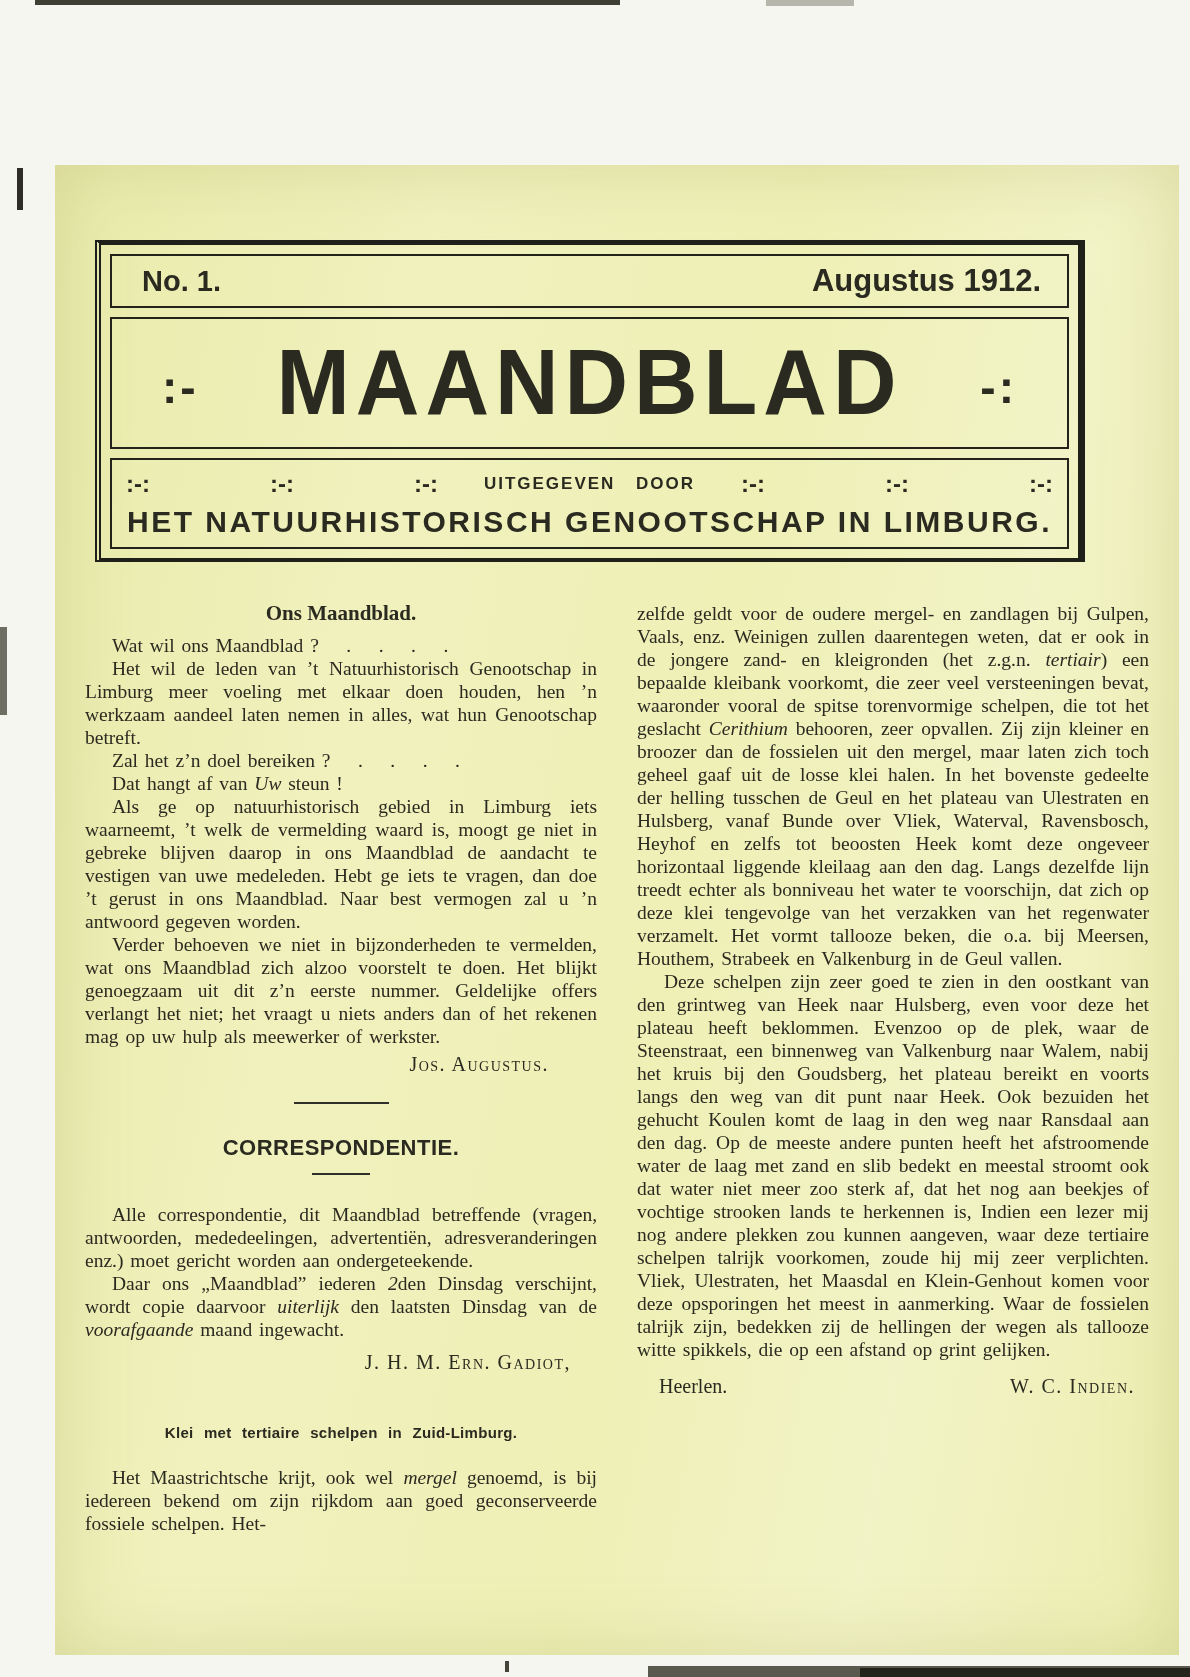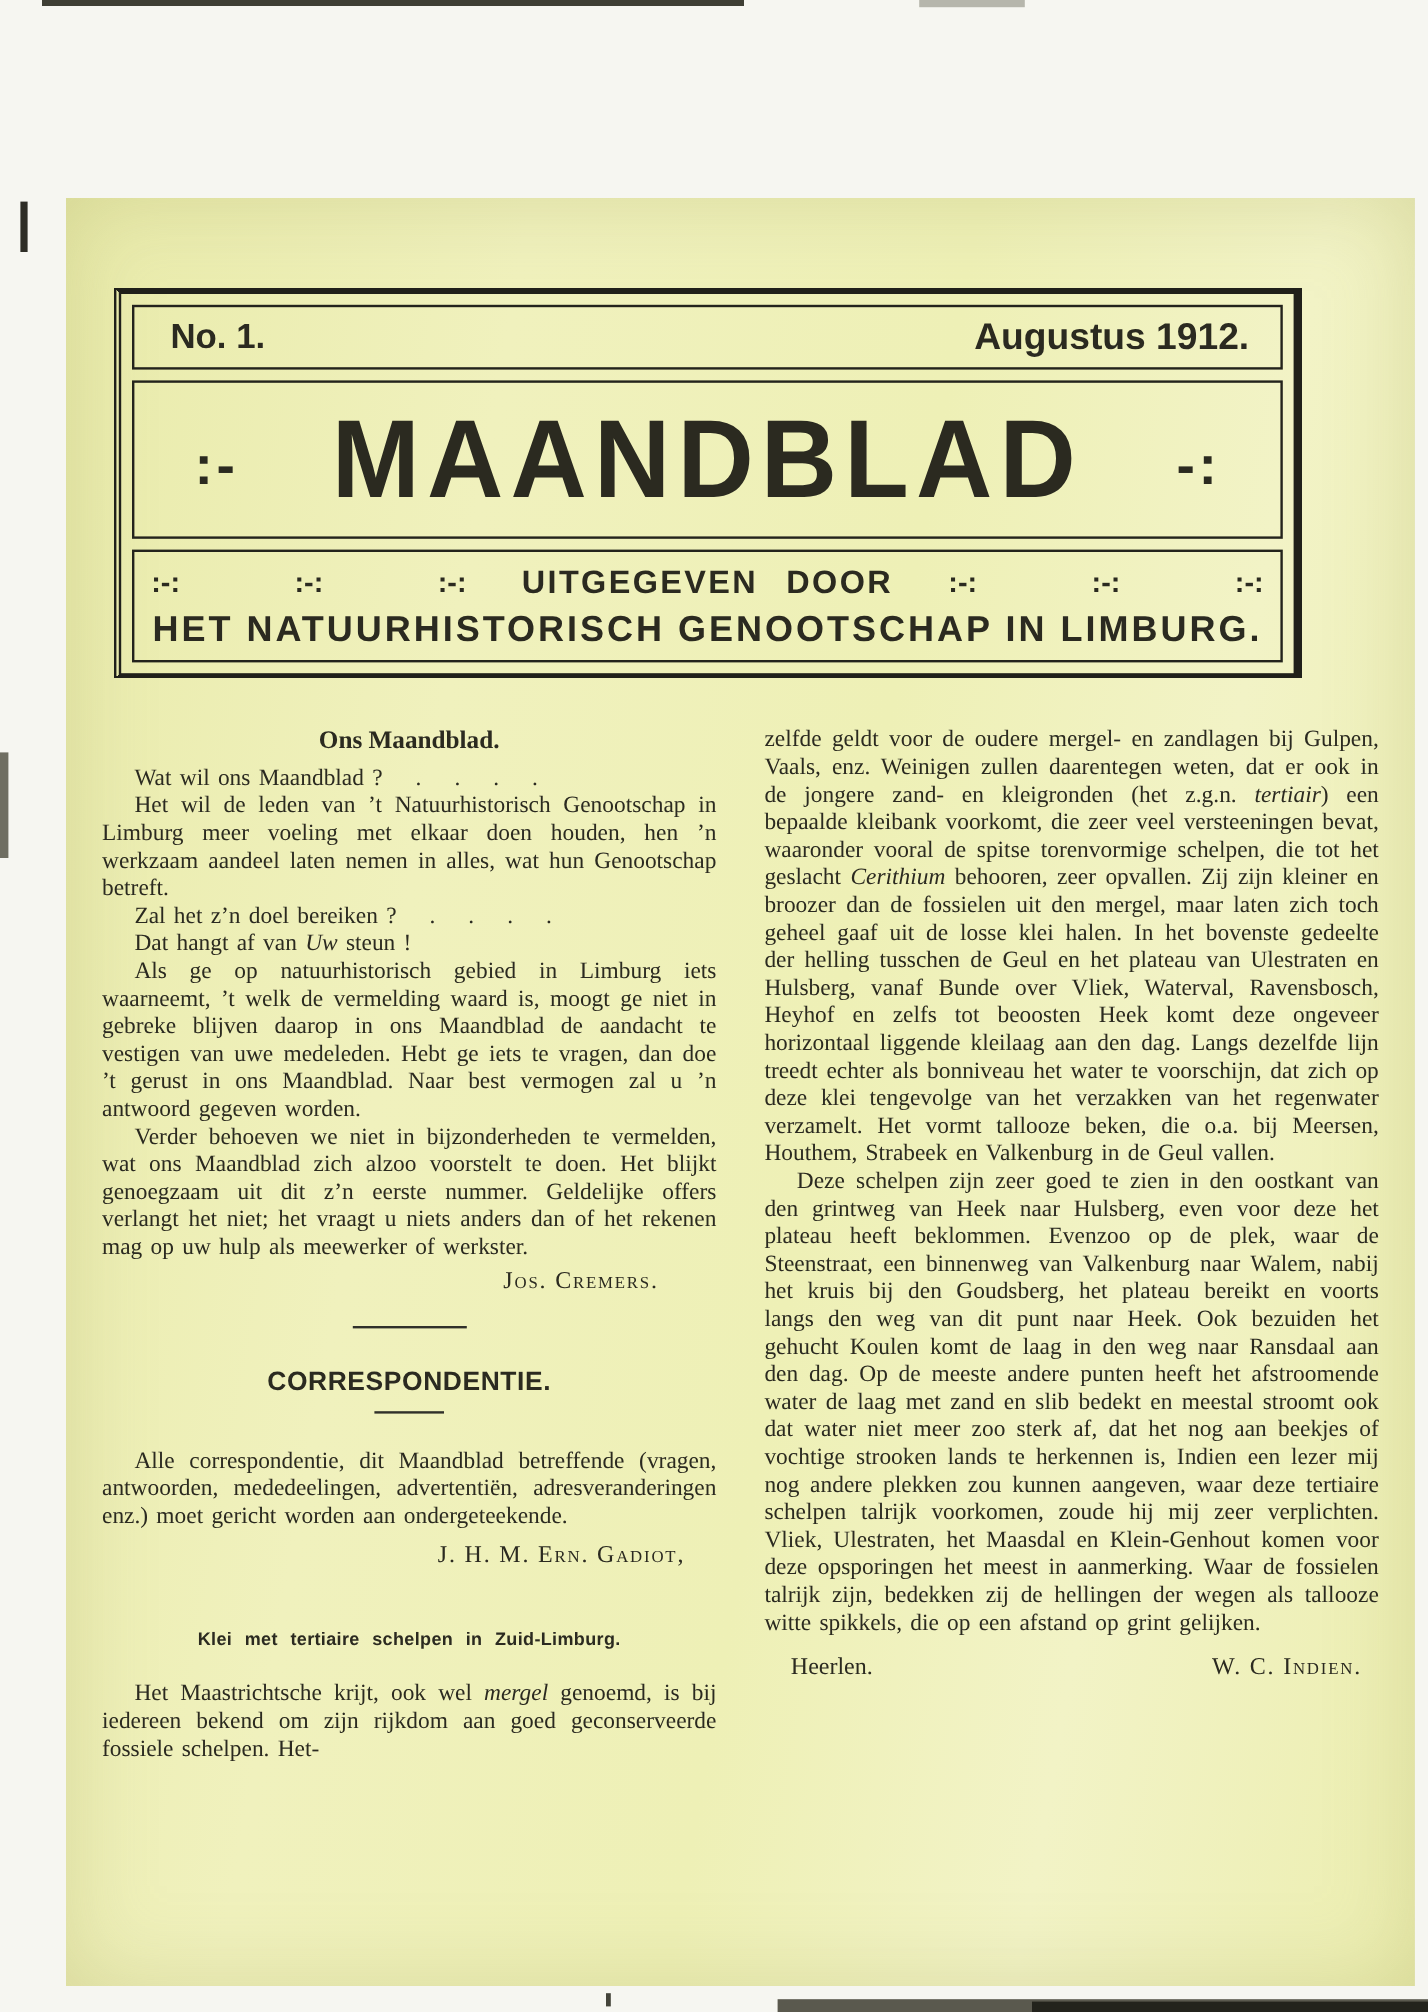--- a/index.html
+++ b/index.html
@@ -55,21 +55,21 @@
     font-family:"Liberation Sans",sans-serif;font-weight:bold;
   }
   .pub-box{
     margin-top:9px;padding:10px 14px 8px;
     font-family:"Liberation Sans",sans-serif;font-weight:bold;
   }
   .pub-row{display:flex;align-items:center;font-size:24px;}
   .decgrp{flex:1 1 0;display:flex;justify-content:space-between;}
   .decgrp.left{padding-right:46px;}
   .decgrp.right{padding-left:46px;}
-  .publabel{font-size:27px;letter-spacing:2px;word-spacing:14px;white-space:nowrap;}
+  .publabel{font-size:17px;letter-spacing:2px;word-spacing:14px;white-space:nowrap;}
   .pub-org{text-align:center;font-size:30px;letter-spacing:2.5px;margin-top:7px;white-space:nowrap;}
 
   
   .body-cols{
     display:flex;gap:40px;margin:40px 30px 0 30px;
     font-size:19.5px;line-height:23px;text-align:justify;justify-content:center;
   }
   .col{flex:1 1 0;min-width:0;}
   .para{margin:0;text-indent:27px;word-spacing:2px;}
   .para.noind{text-indent:0;}
@@ -145,27 +145,28 @@
   <div class="body-cols">
 
     <div class="col">
       <h2 class="sec-heading">Ons Maandblad.</h2>
       <p class="para"><span>Wat wil ons Maandblad ?&nbsp;&nbsp;&nbsp;&nbsp;.&nbsp;&nbsp;&nbsp;&nbsp;.&nbsp;&nbsp;&nbsp;&nbsp;.&nbsp;&nbsp;&nbsp;&nbsp;.</span></p>
       <p class="para"><span>Het wil de leden van ’t Natuurhistorisch Genootschap in Limburg meer voeling met elkaar doen houden, hen ’n werkzaam aandeel laten nemen in alles, wat hun Genootschap betreft.</span></p>
       <p class="para"><span>Zal het z’n doel bereiken ?&nbsp;&nbsp;&nbsp;&nbsp;.&nbsp;&nbsp;&nbsp;&nbsp;.&nbsp;&nbsp;&nbsp;&nbsp;.&nbsp;&nbsp;&nbsp;&nbsp;.</span></p>
       <p class="para"><span>Dat hangt af van </span><span class="it">Uw</span><span> steun !</span></p>
       <p class="para"><span>Als ge op natuurhistorisch gebied in Limburg iets waarneemt, ’t welk de vermelding waard is, moogt ge niet in gebreke blijven daarop in ons Maandblad de aandacht te vestigen van uwe medeleden. Hebt ge iets te vragen, dan doe ’t gerust in ons Maandblad. Naar best vermogen zal u ’n antwoord gegeven worden.</span></p>
       <p class="para"><span>Verder behoeven we niet in bijzonderheden te vermelden, wat ons Maandblad zich alzoo voorstelt te doen. Het blijkt genoegzaam uit dit z’n eerste nummer. Geldelijke offers verlangt het niet; het vraagt u niets anders dan of het rekenen mag op uw hulp als meewerker of werkster.</span></p>
-      <div class="sig-line"><span class="sig">Jos. Cremers.</span></div>
+      <div class="sig-line"><span class="sig">Jos. Augustus.</span></div>
 
       <div class="rule rule-1"></div>
       <h2 class="sec-heading sans">CORRESPONDENTIE.</h2>
       <div class="rule rule-2"></div>
 
       <p class="para"><span>Alle correspondentie, dit Maandblad betreffende (vragen, antwoorden, mededeelingen, advertentiën, adresveranderingen enz.) moet gericht worden aan ondergeteekende.</span></p>
+      <p class="para"><span>Daar ons „Maandblad” iederen </span><span class="it">2</span><span>den Dinsdag verschijnt, wordt copie daarvoor </span><span class="it">uiterlijk</span><span> den laatsten Dinsdag van de </span><span class="it">voorafgaande</span><span> maand ingewacht.</span></p>
       <div class="sigblock">
         <div><span class="sig">J. H. M. Ern. Gadiot,</span></div>
       </div>
 
       <h2 class="klei-heading">Klei met tertiaire schelpen in Zuid-Limburg.</h2>
       <p class="para"><span>Het Maastrichtsche krijt, ook wel </span><span class="it">mergel</span><span> genoemd, is bij iedereen bekend om zijn rijkdom aan goed geconserveerde fossiele schelpen. Het-</span></p>
     </div>
 
     <div class="col">
       <p class="para noind"><span>zelfde geldt voor de oudere mergel- en zandlagen bij Gulpen, Vaals, enz.  Weinigen zullen daarentegen weten, dat er ook in de jongere zand- en kleigronden (het z.g.n. </span><span class="it">tertiair</span><span>) een bepaalde kleibank voorkomt, die zeer veel versteeningen bevat, waaronder vooral de spitse torenvormige schelpen, die tot het geslacht </span><span class="it">Cerithium</span><span> behooren, zeer opvallen.  Zij zijn kleiner en broozer dan de fossielen uit den mergel, maar laten zich toch geheel gaaf uit de losse klei halen.  In het bovenste gedeelte der helling tusschen de Geul en het plateau van Ulestraten en Hulsberg, vanaf Bunde over Vliek, Waterval, Ravensbosch, Heyhof en zelfs tot beoosten Heek komt deze ongeveer horizontaal liggende kleilaag aan den dag. Langs dezelfde lijn treedt echter als bonniveau het water te voorschijn, dat zich op deze klei tengevolge van het verzakken van het regenwater verzamelt.  Het vormt tallooze beken, die o.a. bij Meersen, Houthem, Strabeek en Valkenburg in de Geul vallen.</span></p>

